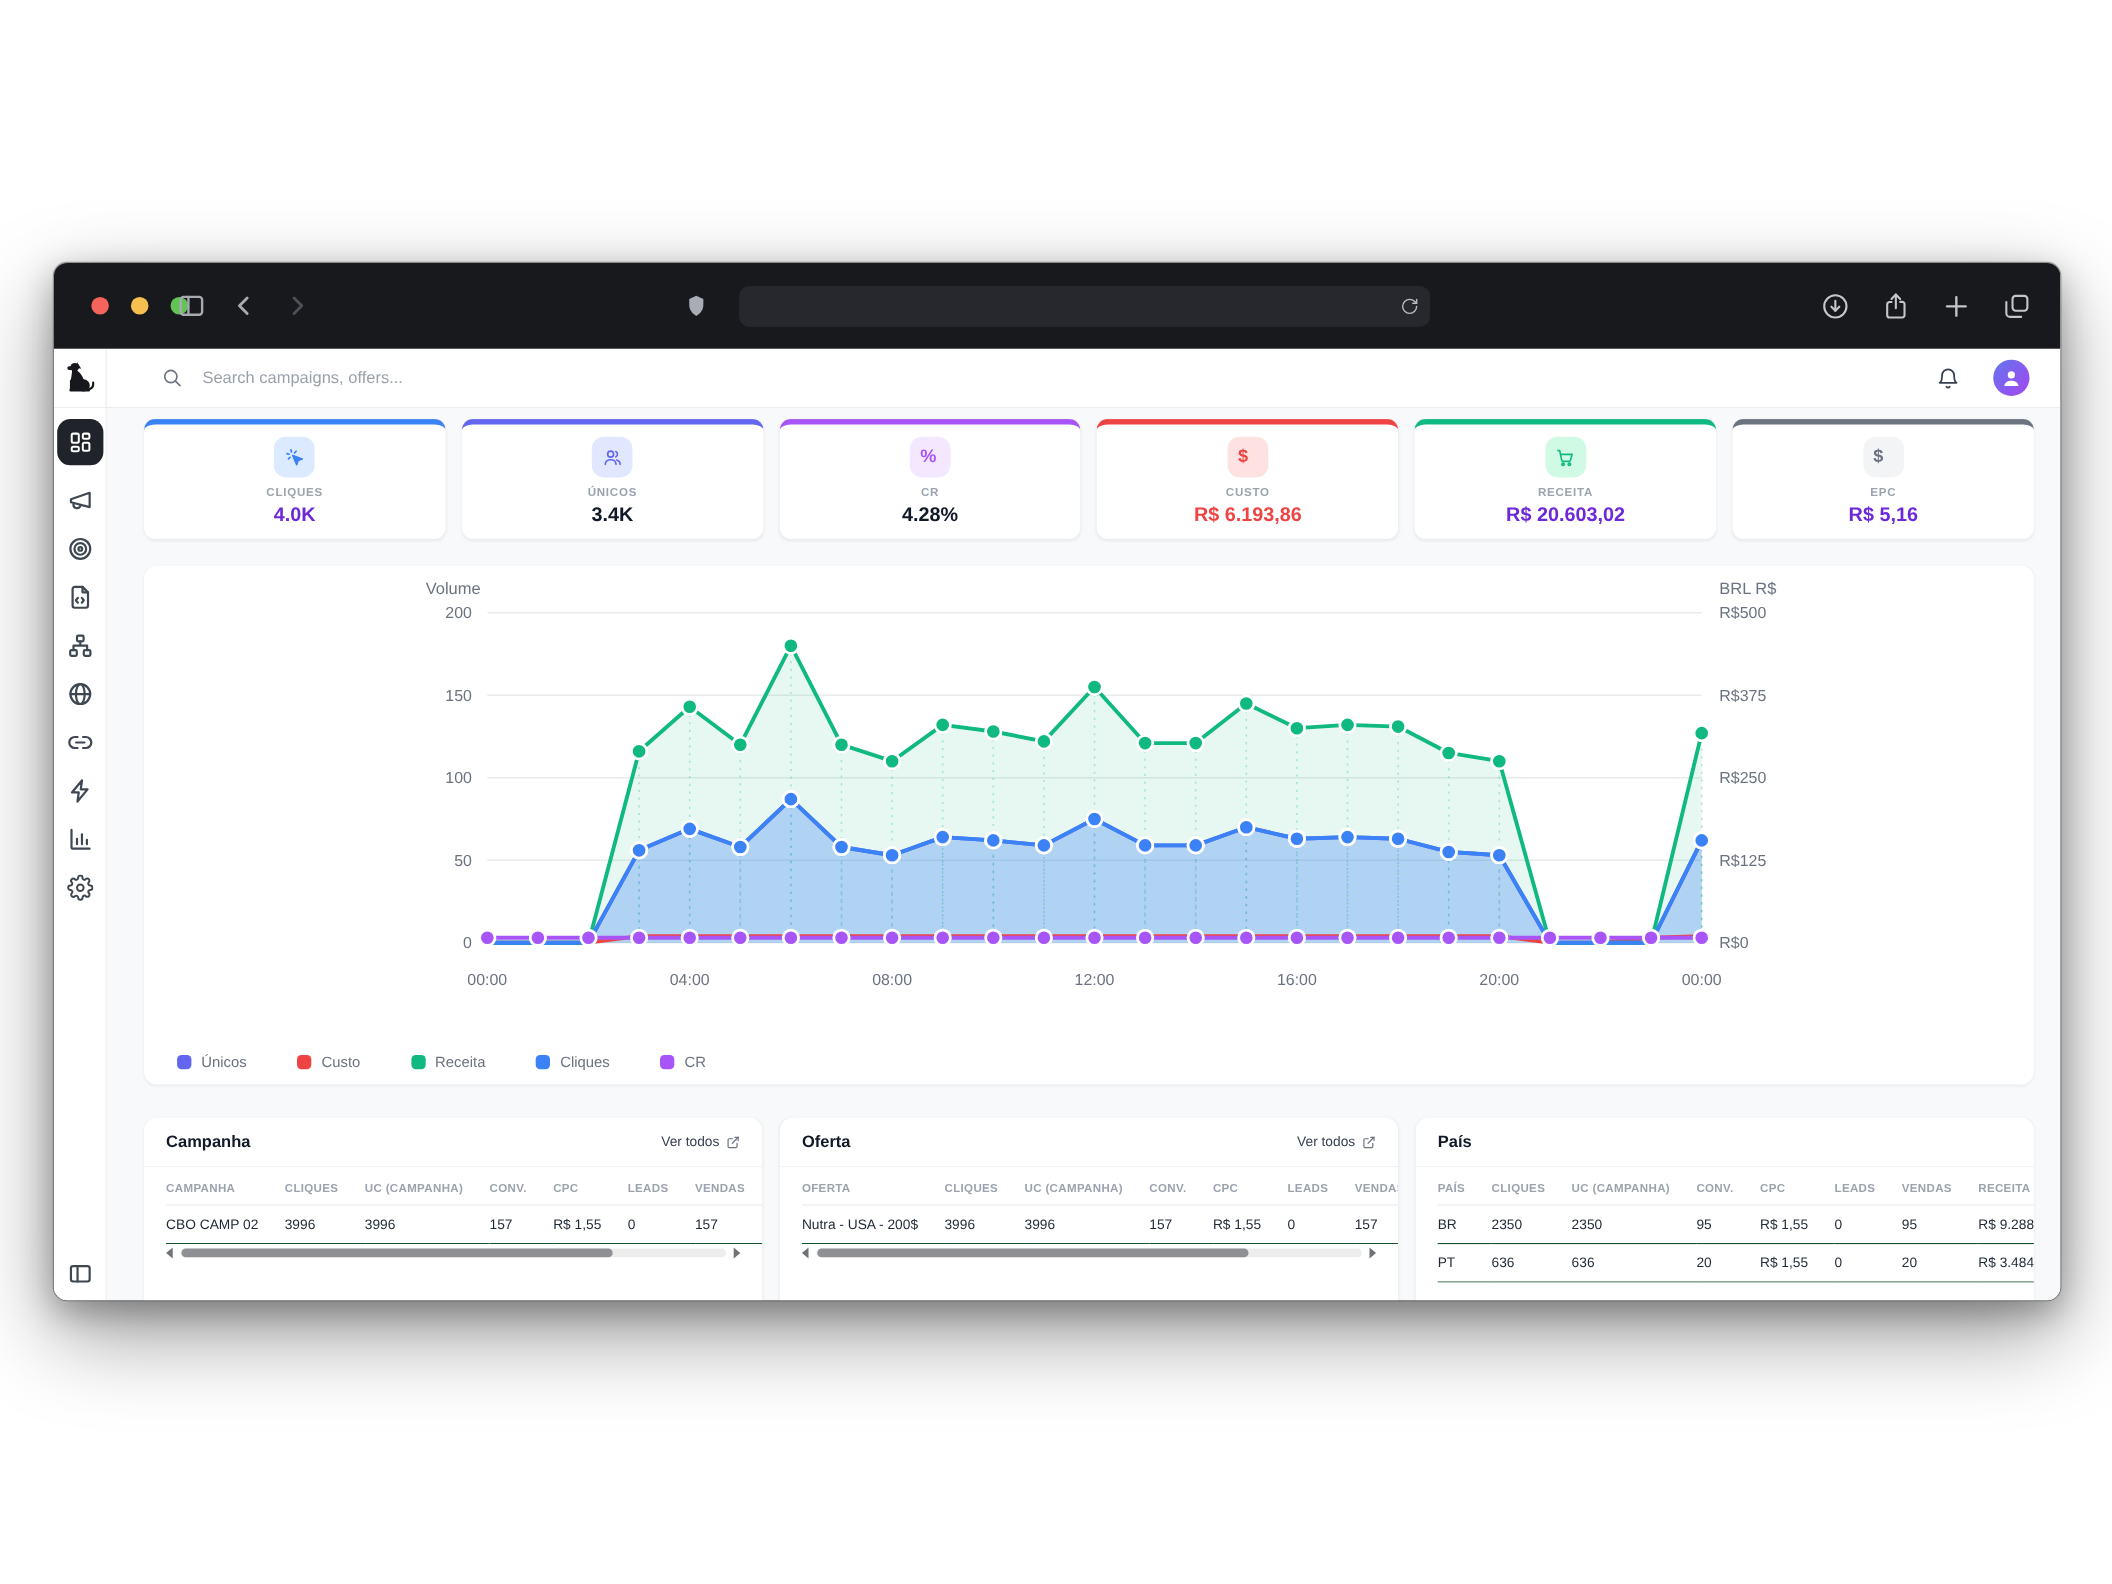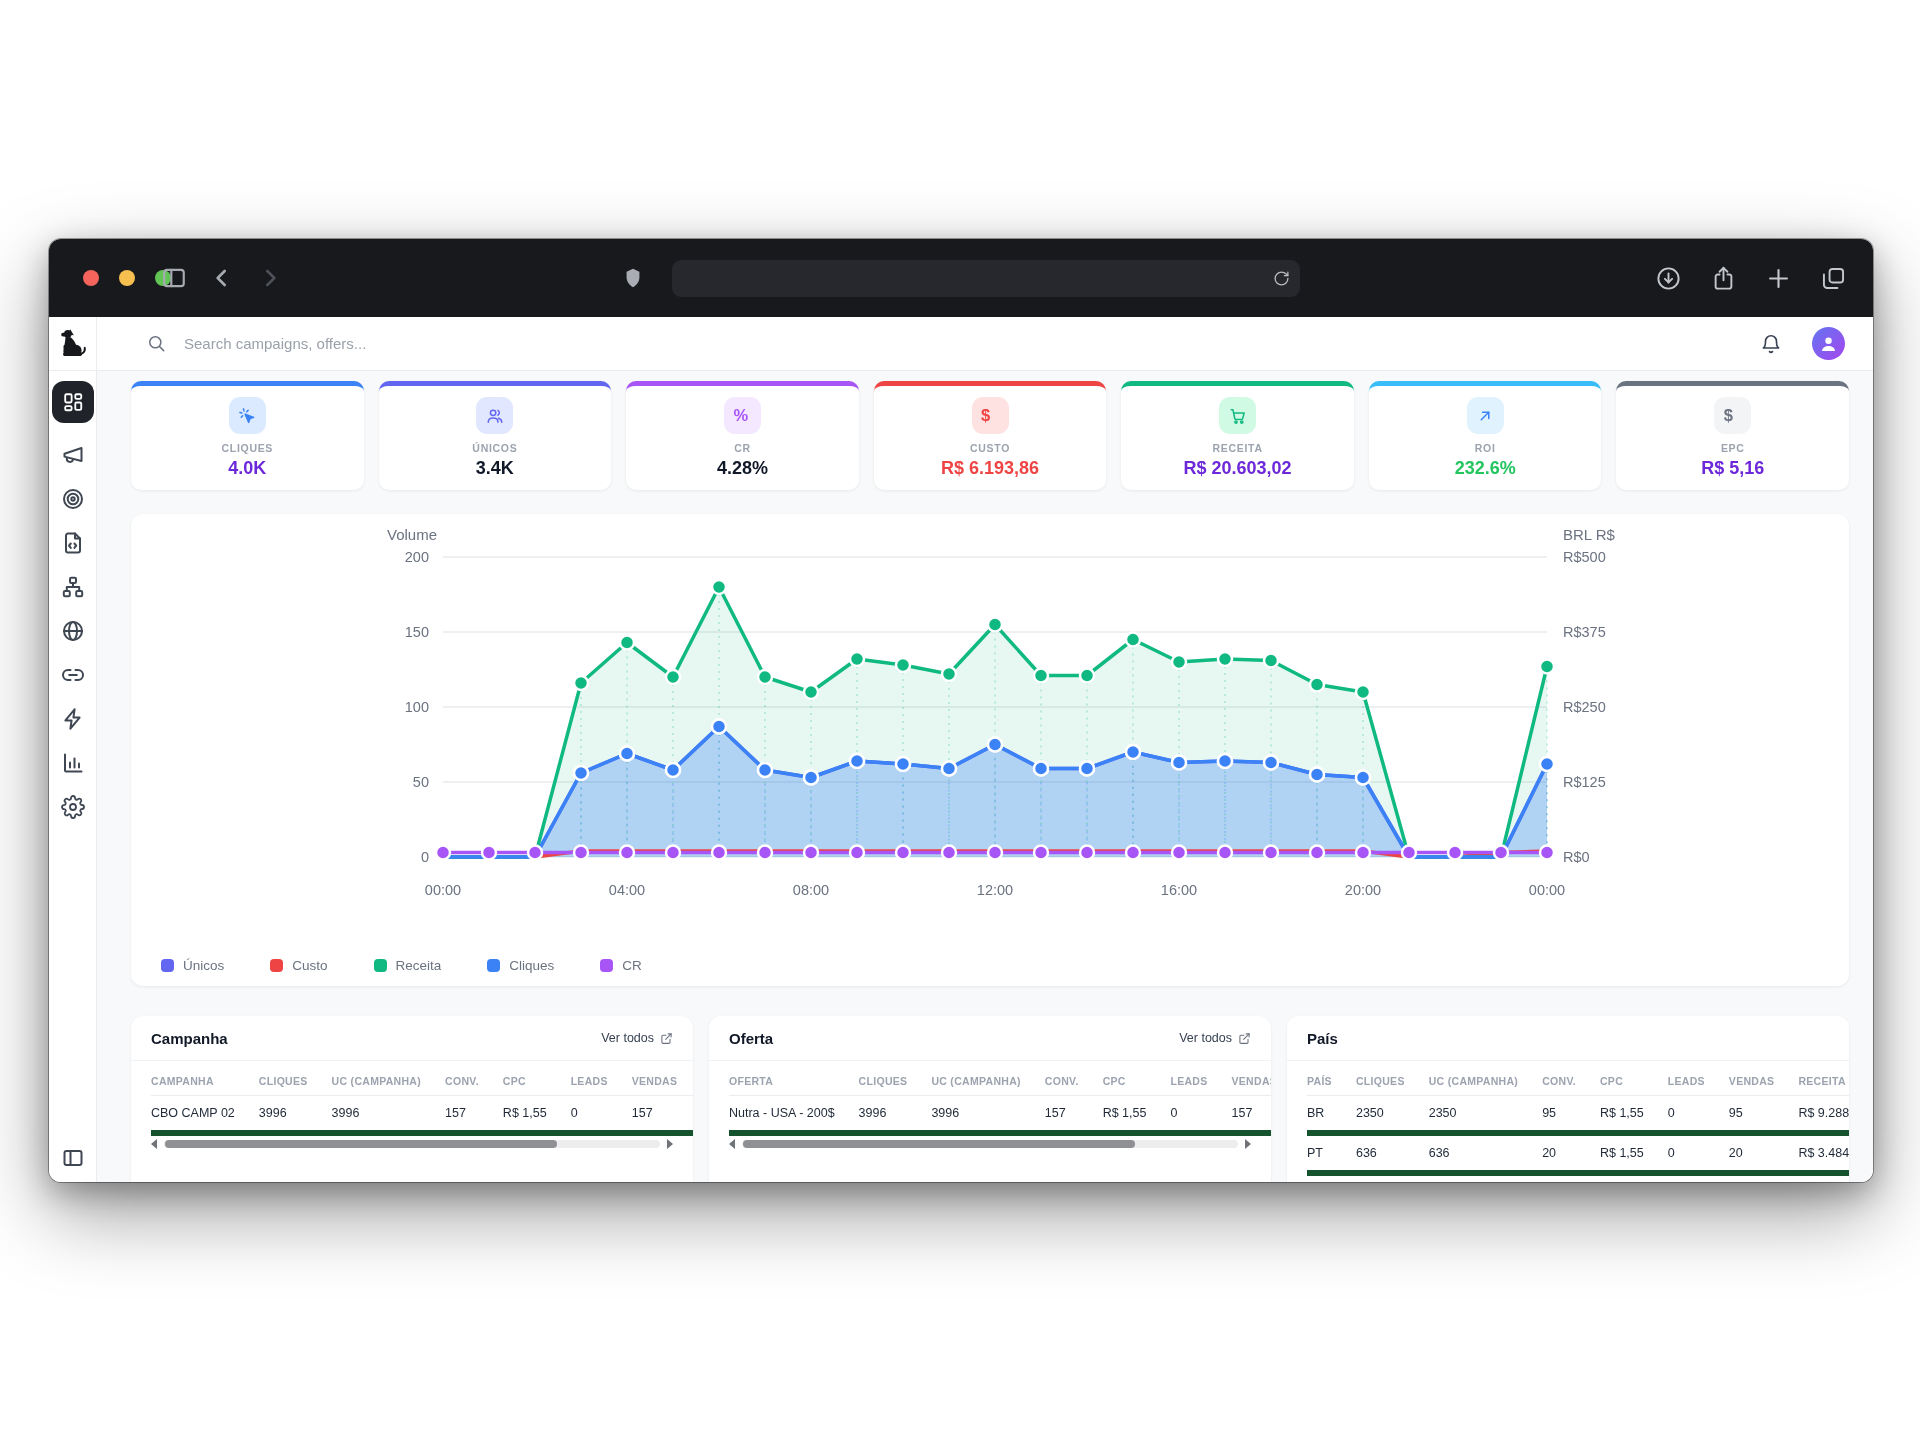--- a/index.html
+++ b/index.html
@@ -77,21 +77,21 @@
   .tcard{flex:1;background:#fff;border-radius:12px;height:220px;box-shadow:0 1px 3px rgba(16,24,40,.07);overflow:hidden;}
   .tcard-head{display:flex;justify-content:space-between;align-items:center;height:45px;padding:0 20px;
     border-bottom:1px solid #f1f2f4;}
   .tcard-title{font-size:15px;font-weight:700;color:#111827;}
   .ver-todos{display:flex;align-items:center;gap:6px;font-size:12.5px;color:#374151;}
   .ver-todos .ic{width:13px;height:13px;color:#6b7280;}
   .tbl-wrap{padding:4px 20px 0;overflow:hidden;}
   table{border-collapse:collapse;white-space:nowrap;}
   th{font-size:10.5px;color:#9ca3af;font-weight:700;text-align:left;padding:10px 24px 8px 0;letter-spacing:.3px;
     border-bottom:1px solid #ececee;}
-  td{font-size:12.5px;color:#1f2937;padding:10px 24px 10px 0;border-bottom:6px solid #14532d;}
+  td{font-size:12.5px;color:#1f2937;padding:10px 24px 10px 0;border-bottom:1px solid #14532d;}
   .scroll-row{display:flex;align-items:center;gap:7px;padding:3px 20px 0;}
   .arrow{width:0;height:0;border-top:5px solid transparent;border-bottom:5px solid transparent;}
   .arrow.left{border-right:6px solid #6f7378;}
   .arrow.right{border-left:6px solid #6f7378;}
   .track{flex:1;height:8px;border-radius:4px;background:#ededee;position:relative;}
   .thumb{position:absolute;left:1px;top:0;height:8px;width:79%;border-radius:4px;background:#8f9094;}
 
   .ic svg{width:100%;height:100%;fill:none;stroke:currentColor;stroke-width:2;stroke-linecap:round;stroke-linejoin:round;}
   .ic svg.f{fill:currentColor;stroke:none;}
   .glyph{font-weight:700;font-size:16.5px;line-height:1;}
@@ -322,30 +322,20 @@
           <div class="kpi" style="--ac: #10b981;">
             <span class="chip" style="background:#d1fae5;color:#10b981">
               <span class="ic"><svg viewBox="0 0 24 24">
                   <circle cx="9.3" cy="20" r="1.5"></circle>
                   <circle cx="17" cy="20" r="1.5"></circle>
                   <path d="M3 3.5h2.2l2.5 11.8a1.5 1.5 0 0 0 1.5 1.2h7.6a1.5 1.5 0 0 0 1.4-1.1l2-7.4H6.2"></path>
                 </svg></span>
             </span>
             <div class="kpi-label">RECEITA</div>
             <div class="kpi-value" style="color:#6d28d9">R$ 20.603,02</div>
-          </div>
-          <div class="kpi" style="--ac: #38bdf8;">
-            <span class="chip" style="background:#e0f2fe;color:#3b82f6">
-              <span class="ic"><svg viewBox="0 0 24 24">
-                  <line x1="7" y1="17" x2="17" y2="7"></line>
-                  <polyline points="8.8 7 17 7 17 15.2"></polyline>
-                </svg></span>
-            </span>
-            <div class="kpi-label">ROI</div>
-            <div class="kpi-value" style="color:#22c55e">232.6%</div>
           </div>
           <div class="kpi" style="--ac: #6b7280;">
             <span class="chip" style="background:#f3f4f6;color:#6b7280">
               <span class="ic"><span class="glyph">$</span></span>
             </span>
             <div class="kpi-label">EPC</div>
             <div class="kpi-value" style="color:#6d28d9">R$ 5,16</div>
           </div>
         </div>
 

